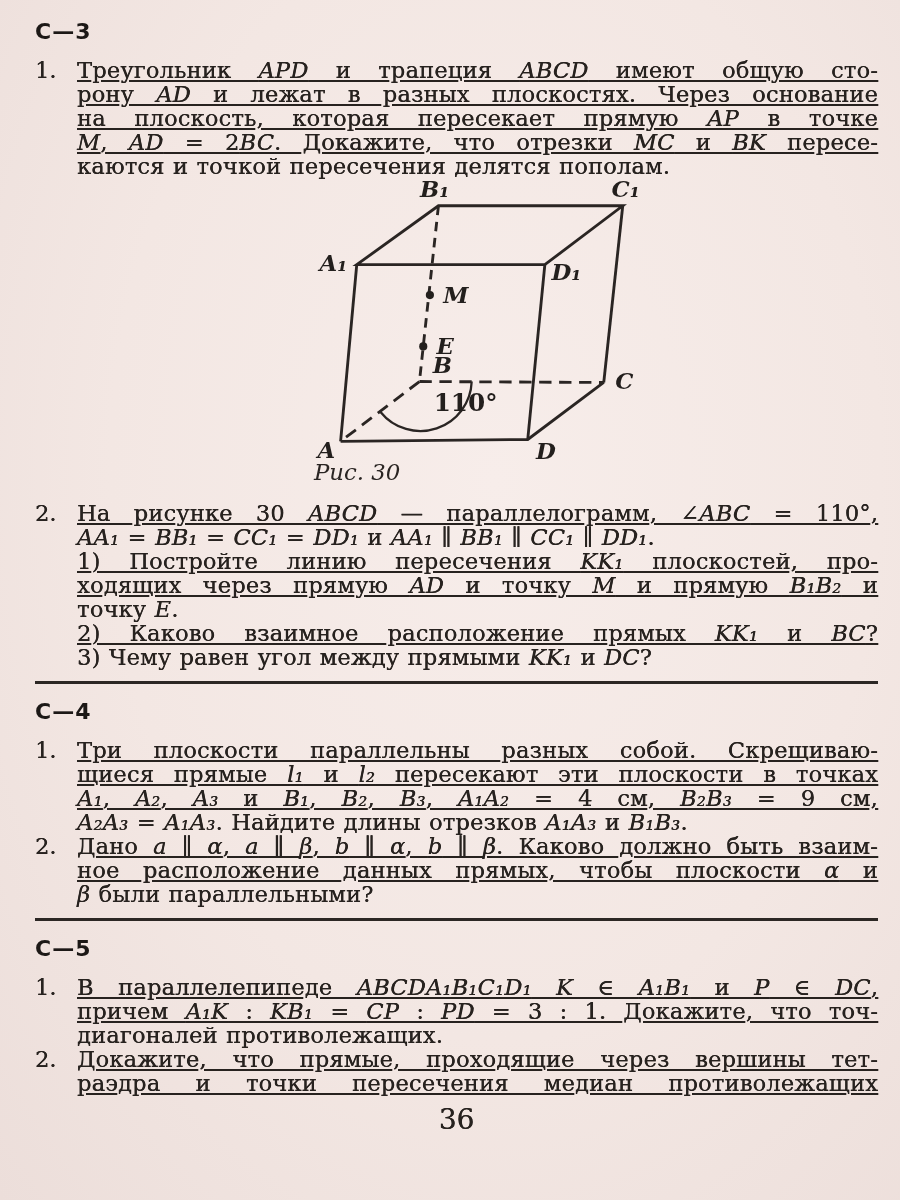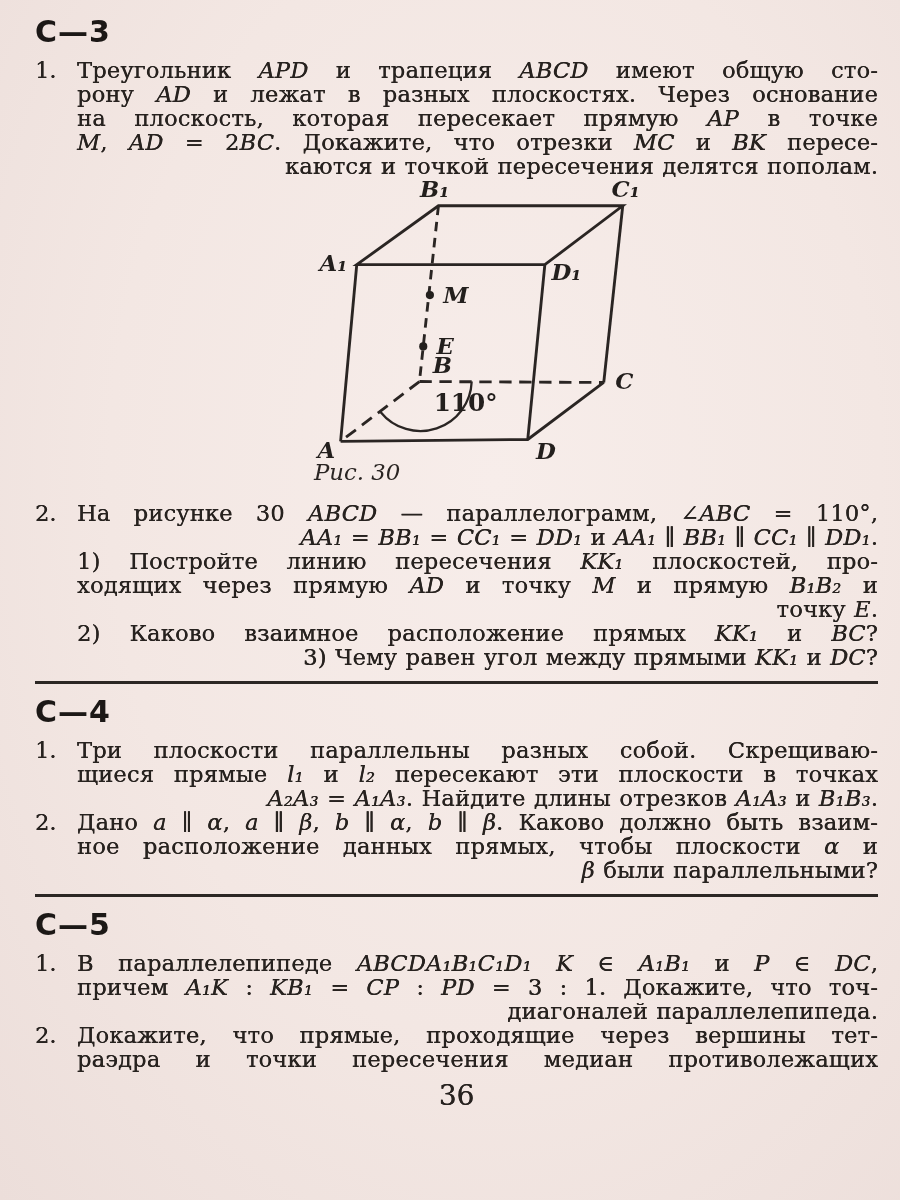--- a/index.html
+++ b/index.html
@@ -7,21 +7,21 @@
     width: 900px; height: 1200px; overflow: hidden;
     background: radial-gradient(ellipse at 55% 40%, #f7edea 0%, #f3e7e3 55%, #ecdeda 100%);
     color: #27221f;
     font-family: "DejaVu Serif", "Liberation Serif", serif;
   }
   .page { padding: 14px 22px 0 35px; }
 
   .sec-title {
     font-family: "DejaVu Sans", "Liberation Sans", sans-serif;
     font-weight: bold;
-    font-size: 30px;
+    font-size: 22px;
     line-height: 36px;
     letter-spacing: 1px;
     color: #1c1816;
     margin: 0 0 8px 0;
   }
 
   .prob { display: flex; align-items: flex-start; }
   .num {
     flex: 0 0 42px;
     font-size: 22.5px;
@@ -30,23 +30,22 @@
   }
   .pbody { flex: 1; min-width: 0; }
 
   .line {
     font-size: 22.5px;
     line-height: 24px;
     letter-spacing: 0.2px;
     word-spacing: 1px;
     white-space: normal;
     text-shadow: 0.3px 0 0 currentColor;
-    text-align: right;
-  }
-  .line.fill { text-align: justify; text-align-last: justify; }
+  }
+  .line.fill { text-align: justify; text-align-last: justify; text-decoration: underline; }
   .mi { font-style: italic; }
 
   .rule {
     border: none;
     border-top: 3px solid #2c2724;
     margin: 12px 0 10px 0;
   }
   .sec { margin: 0; }
   .sec + .rule { margin-top: 12px; }
 
@@ -149,20 +148,21 @@
   <hr class="rule">
 
   <section class="sec">
     <h2 class="sec-title">С—4</h2>
 
     <div class="prob">
       <div class="num">1.</div>
       <div class="pbody">
         <div class="line fill">Три плоскости параллельны разных собой. Скрещиваю-</div>
         <div class="line fill">щиеся прямые <span class="mi">l₁</span> и <span class="mi">l₂</span> пересекают эти плоскости в точках</div>
+        <div class="line fill"><span class="mi">A₁</span>, <span class="mi">A₂</span>, <span class="mi">A₃</span> и <span class="mi">B₁</span>, <span class="mi">B₂</span>, <span class="mi">B₃</span>, <span class="mi">A₁A₂</span> = 4 см, <span class="mi">B₂B₃</span> = 9 см,</div>
         <div class="line"><span class="mi">A₂A₃</span> = <span class="mi">A₁A₃</span>. Найдите длины отрезков <span class="mi">A₁A₃</span> и <span class="mi">B₁B₃</span>.</div>
       </div>
     </div>
 
     <div class="prob">
       <div class="num">2.</div>
       <div class="pbody">
         <div class="line fill">Дано <span class="mi">a</span> ∥ <span class="mi">α</span>, <span class="mi">a</span> ∥ <span class="mi">β</span>, <span class="mi">b</span> ∥ <span class="mi">α</span>, <span class="mi">b</span> ∥ <span class="mi">β</span>. Каково должно быть взаим-</div>
         <div class="line fill">ное расположение данных прямых, чтобы плоскости <span class="mi">α</span> и</div>
         <div class="line"><span class="mi">β</span> были параллельными?</div>
@@ -173,21 +173,21 @@
   <hr class="rule">
 
   <section class="sec">
     <h2 class="sec-title">С—5</h2>
 
     <div class="prob">
       <div class="num">1.</div>
       <div class="pbody">
         <div class="line fill">В параллелепипеде <span class="mi">ABCDA₁B₁C₁D₁</span> <span class="mi">K</span> ∈ <span class="mi">A₁B₁</span> и <span class="mi">P</span> ∈ <span class="mi">DC</span>,</div>
         <div class="line fill">причем <span class="mi">A₁K</span> : <span class="mi">KB₁</span> = <span class="mi">CP</span> : <span class="mi">PD</span> = 3 : 1. Докажите, что точ-</div>
-        <div class="line">диагоналей параллелепипеда.</div>
+        <div class="line">диагоналей противолежащих.</div>
       </div>
     </div>
 
     <div class="prob">
       <div class="num">2.</div>
       <div class="pbody">
         <div class="line fill">Докажите, что прямые, проходящие через вершины тет-</div>
         <div class="line fill">раэдра и точки пересечения медиан противолежащих</div>
       </div>
     </div>

